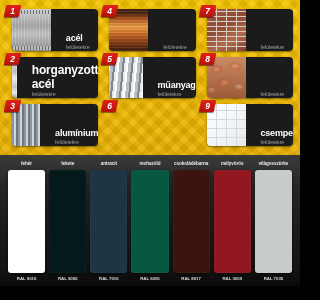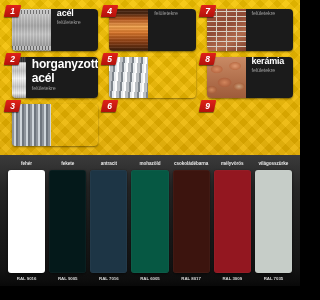--- a/index.html
+++ b/index.html
@@ -34,22 +34,22 @@
   .card-inner{
     position:absolute;left:7px;right:2px;top:3px;bottom:2px;
     display:flex;
     border-radius:4px;
     overflow:hidden;
     box-shadow:0 1px 2px rgba(0,0,0,.45);
   }
   .swatch{width:45%;position:relative;overflow:hidden;background:#999;}
   .txt{
     flex:1;background:#1b1b1b;
-    display:flex;flex-direction:column;justify-content:flex-start;
-    padding:0 0 0 6px;box-sizing:border-box;
+    display:flex;flex-direction:column;justify-content:flex-end;
+    padding:0 0 0 15px;box-sizing:border-box;
   }
   .mat{
     color:#fff;font-weight:bold;font-size:9px;line-height:9.5px;
     letter-spacing:-.2px;
   }
   .mat.two{font-size:12px;line-height:14px;}
   .sub{color:#9b9b9b;font-size:5.4px;line-height:7px;letter-spacing:-.1px;margin-top:.5px;}
 
   
   .badge{
@@ -196,55 +196,69 @@
           </div>
         </div>
         <div class="badge">
             <span>2</span>
           </div>
       </div>
 
       <div class="card">
         <div class="card-inner">
           <div class="swatch t-plastic"></div>
+          <div class="txt">
+            <div class="mat">műanyag</div>
+            <div class="sub">felületekre</div>
+          </div>
         </div>
         <div class="badge">
             <span>5</span>
           </div>
       </div>
 
       <div class="card">
         <div class="card-inner">
           <div class="swatch t-ceramic"></div>
           <div class="txt">
-            <div class="mat">kerámia</div>
             <div class="sub">felületekre</div>
           </div>
         </div>
         <div class="badge">
             <span>8</span>
           </div>
       </div>
 
       <div class="card">
         <div class="card-inner">
           <div class="swatch t-alu"></div>
+          <div class="txt">
+            <div class="mat">alumínium</div>
+            <div class="sub">felületekre</div>
+          </div>
         </div>
         <div class="badge">
             <span>3</span>
           </div>
       </div>
 
       <div class="card">
         <div class="badge">
             <span>6</span>
           </div>
       </div>
 
       <div class="card">
+        <div class="card-inner">
+          <div class="swatch t-tile"></div>
+          <div class="txt">
+            <div class="mat">csempe</div>
+            <div class="sub">felületekre</div>
+          </div>
+        </div>
         <div class="badge">
             <span>9</span>
           </div>
       </div>
 
     </div>
   </div>
 
   <div class="colors">
     <div class="col-grid">

